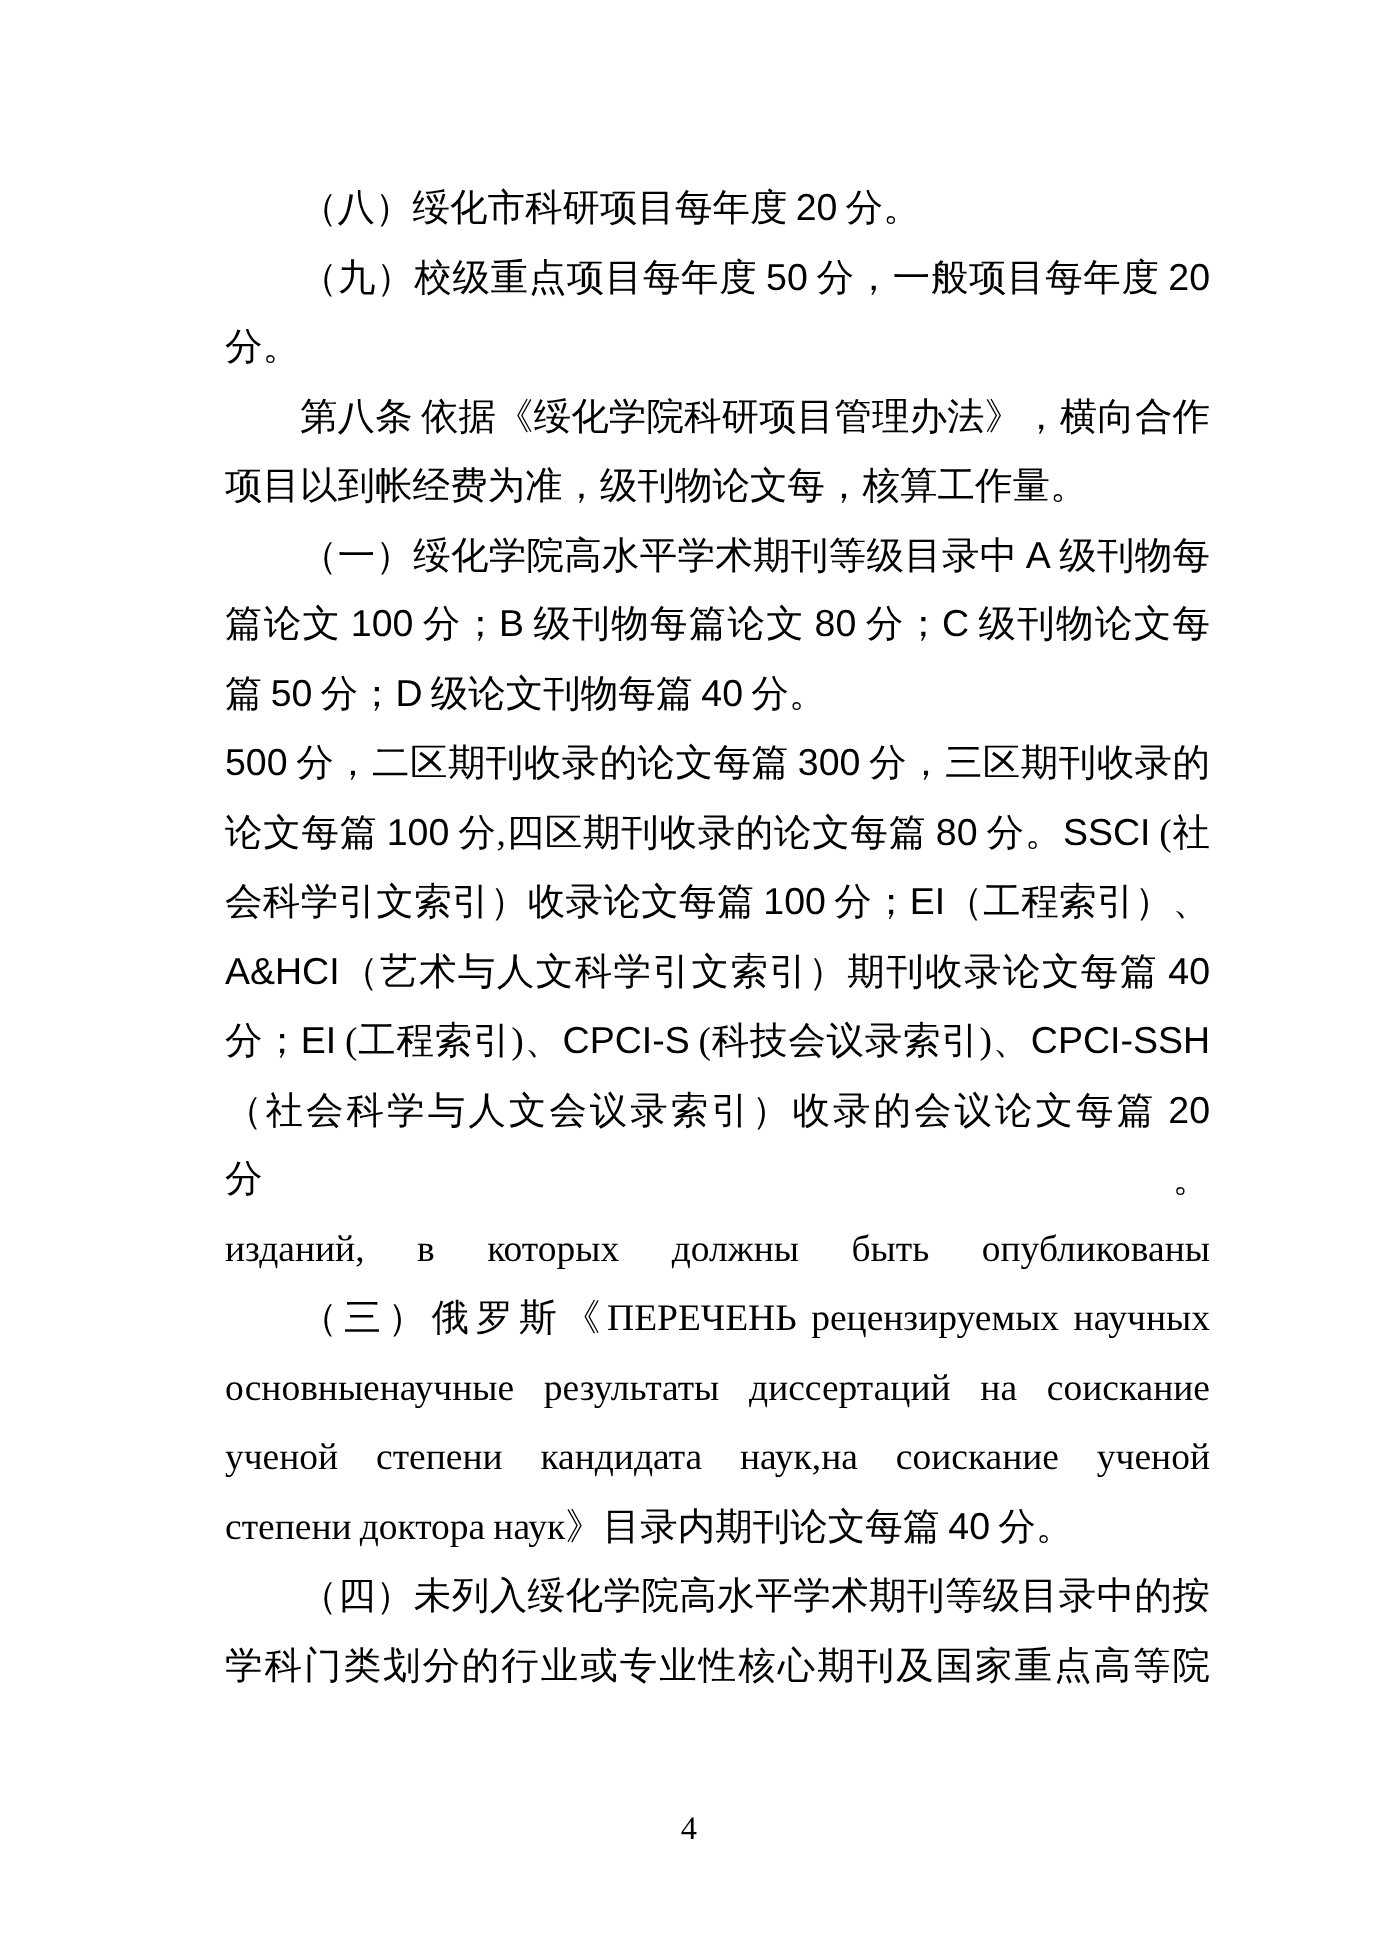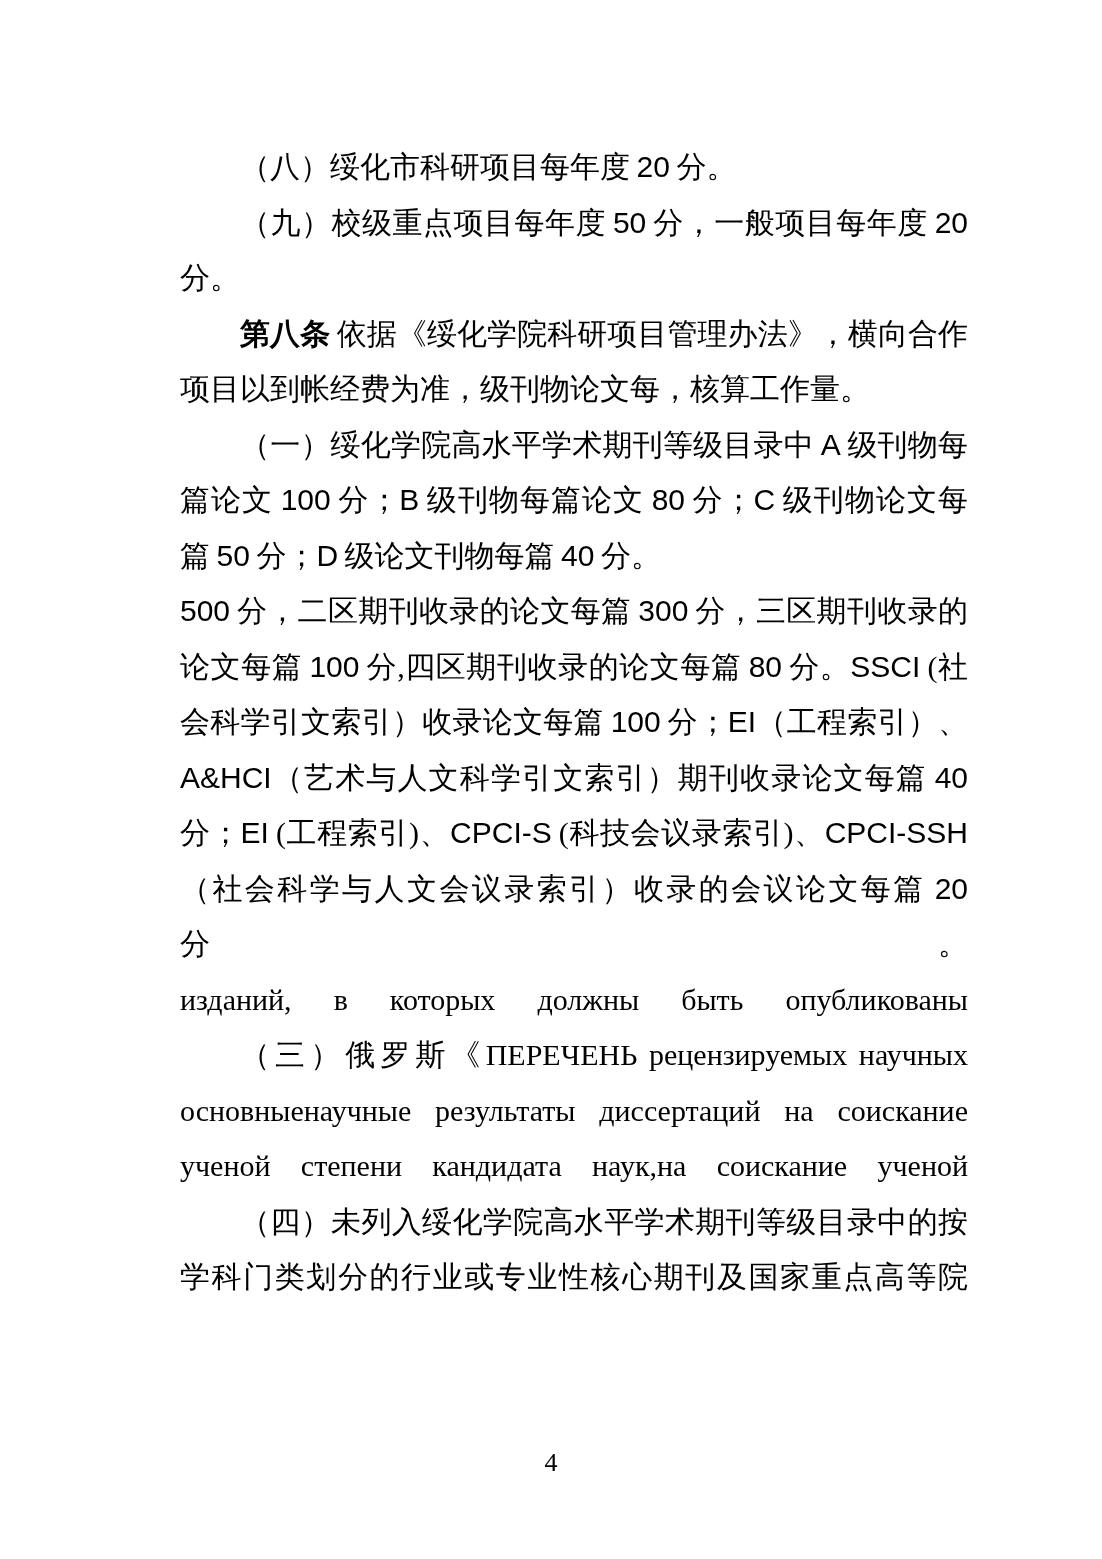--- a/index.html
+++ b/index.html
@@ -21,21 +21,21 @@
     word-spacing: -1px;
     text-align: left;
     margin-left: 28px;
   }
   .line { min-height: 55.5px; }
   .line.indent { text-indent: 2em; }
   .line.justify {
     text-align: justify;
     text-align-last: justify;
   }
-  .bold { font-weight: bold; }
+  .bold { font-weight: normal; }
   .latin { font-family: "Liberation Sans", "DejaVu Sans", sans-serif; }
   .pageno {
     position: absolute;
     top: 1448px;
     left: 0;
     width: 1102px;
     text-align: center;
     font-size: 26px;
     line-height: 30px;
     font-family: "Liberation Serif", "DejaVu Serif", serif;
@@ -56,17 +56,18 @@
     <div class="line justify"><span class="latin">500</span> 分，二区期刊收录的论文每篇 <span class="latin">300</span> 分，三区期刊收录的</div>
     <div class="line justify">论文每篇 <span class="latin">100</span> 分,四区期刊收录的论文每篇 <span class="latin">80</span> 分。<span class="latin">SSCI</span> (社</div>
     <div class="line justify">会科学引文索引）收录论文每篇 <span class="latin">100</span> 分；<span class="latin">EI</span>（工程索引）、</div>
     <div class="line justify"><span class="latin">A&amp;HCI</span>（艺术与人文科学引文索引）期刊收录论文每篇 <span class="latin">40</span></div>
     <div class="line justify">分；<span class="latin">EI</span> (工程索引)、<span class="latin">CPCI-S</span> (科技会议录索引)、<span class="latin">CPCI-SSH</span></div>
     <div class="line justify">（社会科学与人文会议录索引）收录的会议论文每篇 <span class="latin">20</span> 分。</div>
     <div class="line justify">изданий, в которых должны быть опубликованы</div>
     <div class="line indent justify">（三）俄罗斯《ПЕРЕЧЕНЬ рецензируемых научных</div>
     <div class="line justify">основныенаучные результаты диссертаций на соискание</div>
     <div class="line justify">ученой степени кандидата наук,на соискание ученой</div>
+    <div class="line">степени доктора наук》目录内期刊论文每篇 <span class="latin">40</span> 分。</div>
     <div class="line indent justify">（四）未列入绥化学院高水平学术期刊等级目录中的按</div>
     <div class="line justify">学科门类划分的行业或专业性核心期刊及国家重点高等院</div>
   </div>
 
 <div class="pageno">4</div>
 
 </body></html>

